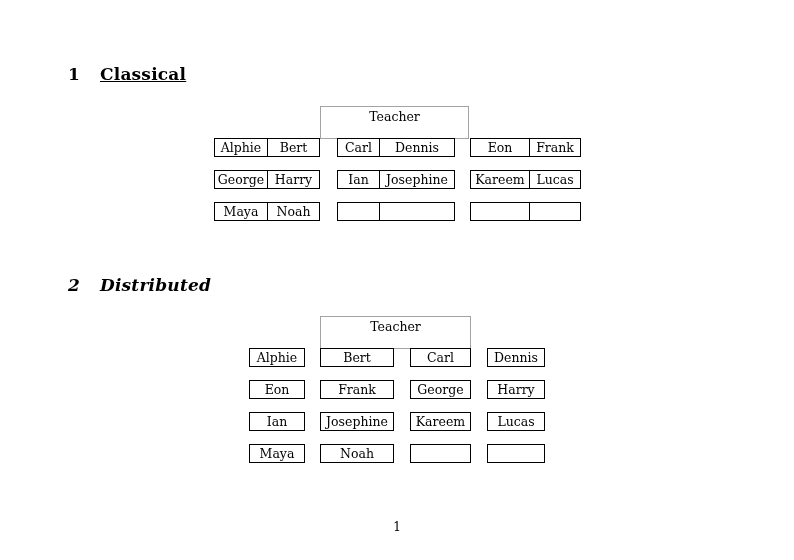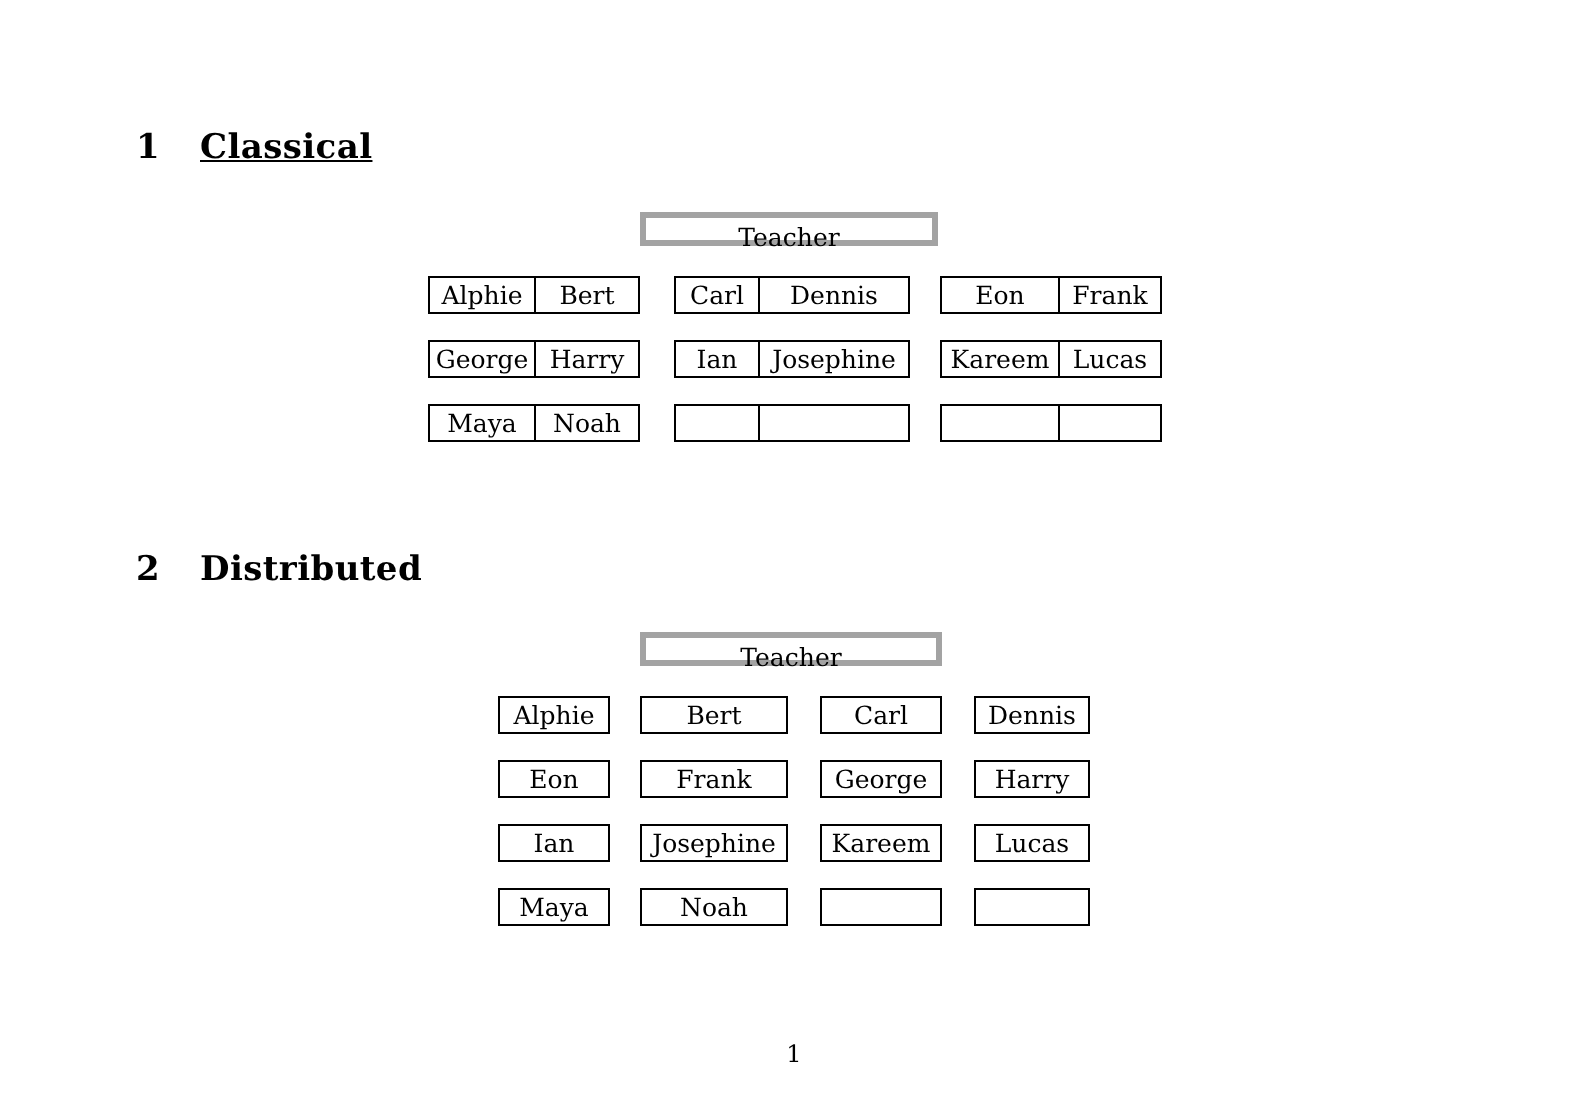--- a/index.html
+++ b/index.html
@@ -28,27 +28,27 @@
     font-size: 17px;
     letter-spacing: 0.2px;
     white-space: nowrap;
   }
   .section-heading .num {
     display: inline-block;
     width: 32px;
   }
 
   #heading-classical   { left: 68px; top: 64px; text-decoration: underline; }
-  #heading-distributed { left: 68px; top: 275px; }
+  #heading-distributed { left: 68px; top: 275px; font-style: italic; }
 
   
   .teacher-box {
     position: absolute;
-    border: 3px solid #a3a3a3;
-    height: 17px;
+    border: 1px solid #a3a3a3;
+    height: 33px;
     line-height: 19px;
     text-align: center;
     font-size: 12.5px;
     box-sizing: border-box;
     background: #ffffff;
   }
 
   
   .group-row {
     position: absolute;

